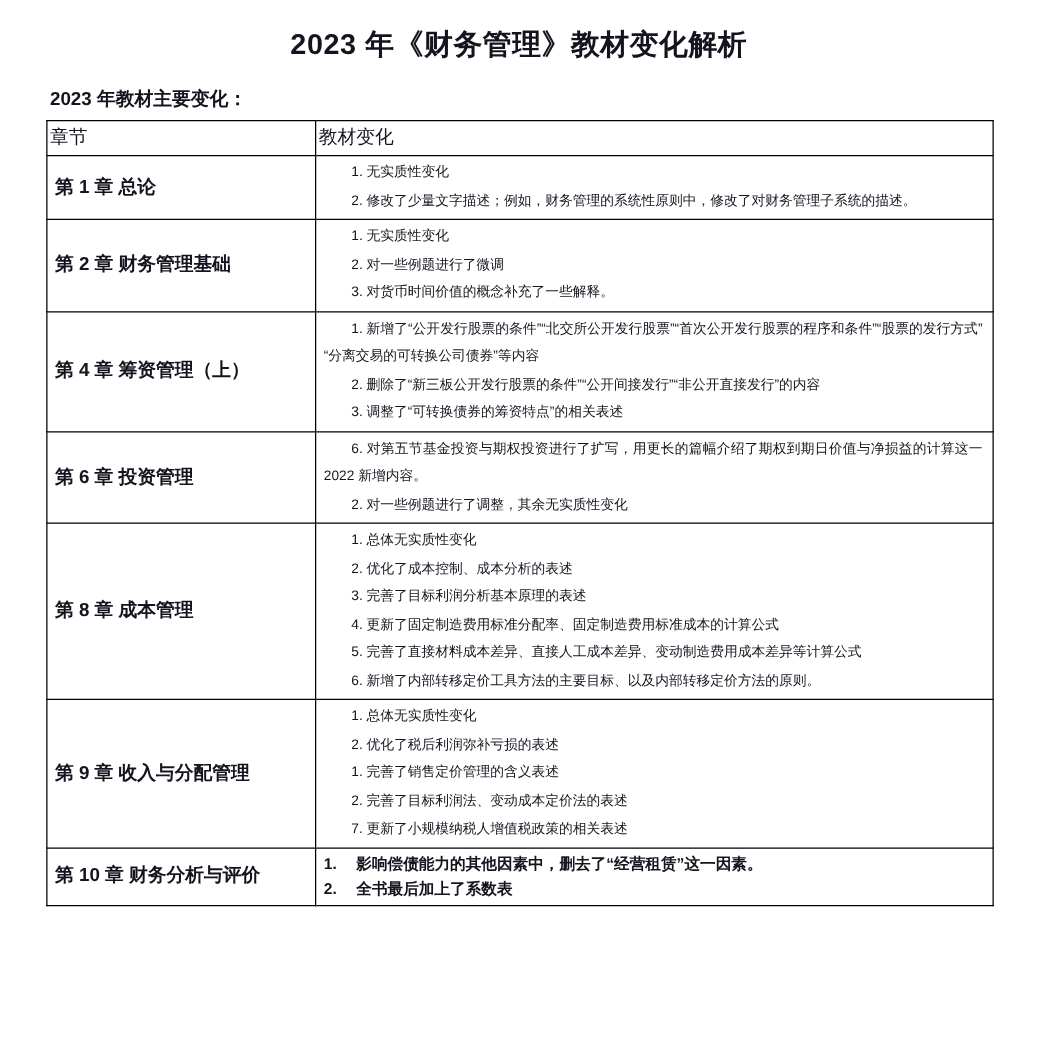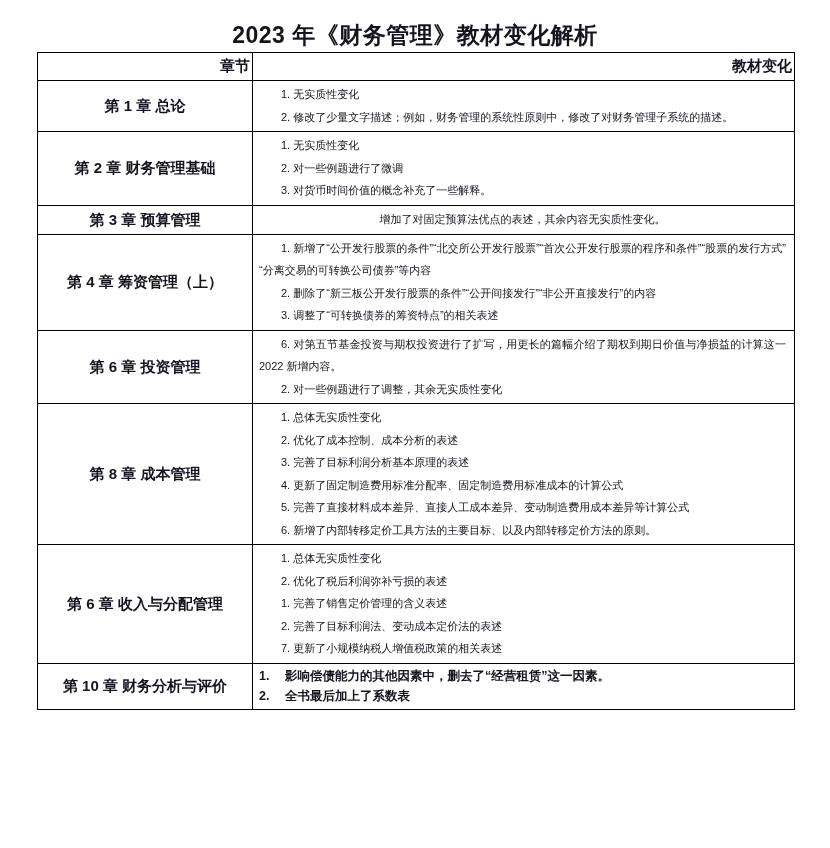--- a/index.html
+++ b/index.html
@@ -19,21 +19,21 @@
     width: 830px;
     height: 848px;
     box-sizing: border-box;
   }
   .doc-title {
     text-align: center;
     font-size: 23px;
     font-weight: bold;
     color: #14141e;
     letter-spacing: 0.5px;
-    margin: 18px 0 0 0;
+    margin: 18px 0 16px 0;
     padding: 0;
     line-height: 34px;
   }
   .subtitle {
     margin: 18px 0 6px 40px;
     font-size: 15px;
     font-weight: bold;
     color: #14141e;
     line-height: 20px;
   }
@@ -47,27 +47,27 @@
   table.changes col.c1 { width: 215px; }
   table.changes col.c2 { width: 542px; }
   table.changes th,
   table.changes td {
     border: 1px solid #000000;
     vertical-align: middle;
     color: #14141e;
   }
   th.hdr {
     font-size: 15px;
-    font-weight: bold;
-    text-align: right;
+    font-weight: normal;
+    text-align: left;
     padding: 3px 2px 4px 2px;
     line-height: 20px;
   }
   td.chapter {
-    text-align: center;
+    text-align: left;
     font-size: 15px;
     font-weight: bold;
     padding: 3px 6px;
     line-height: 22px;
   }
   td.detail {
     font-size: 11px;
     padding: 2px 8px 3px 6px;
     line-height: 22.5px;
     text-align: justify;
@@ -98,20 +98,21 @@
     width: 26px;
   }
 </style>
 </head>
 <body>
 
 <div class="page">
 
   <h1 class="doc-title">2023 年《财务管理》教材变化解析</h1>
 
+  <div class="subtitle">2023 年教材主要变化：</div>
 
   <table class="changes">
     <colgroup>
         <col class="c1">
         <col class="c2">
       </colgroup>
     <thead>
       <tr>
         <th class="hdr">章节</th>
         <th class="hdr">教材变化</th>
@@ -127,26 +128,20 @@
         </tr>
         <tr>
           <td class="chapter">第 2 章  财务管理基础</td>
           <td class="detail">
             <p>1. 无实质性变化</p>
             <p>2. 对一些例题进行了微调</p>
             <p>3. 对货币时间价值的概念补充了一些解释。</p>
           </td>
         </tr>
         <tr>
-          <td class="chapter">第 3 章  预算管理</td>
-          <td class="detail">
-            <p class="center">增加了对固定预算法优点的表述，其余内容无实质性变化。</p>
-          </td>
-        </tr>
-        <tr>
           <td class="chapter">第 4 章  筹资管理（上）</td>
           <td class="detail">
             <p>1.  新增了“公开发行股票的条件”“北交所公开发行股票”“首次公开发行股票的程序和条件”“股票的发行方式”“分离交易的可转换公司债券”等内容</p>
             <p>2. 删除了“新三板公开发行股票的条件”“公开间接发行”“非公开直接发行”的内容</p>
             <p>3. 调整了“可转换债券的筹资特点”的相关表述</p>
           </td>
         </tr>
         <tr>
           <td class="chapter">第 6 章  投资管理</td>
           <td class="detail">
@@ -159,21 +154,21 @@
           <td class="detail">
             <p>1. 总体无实质性变化</p>
             <p>2. 优化了成本控制、成本分析的表述</p>
             <p>3. 完善了目标利润分析基本原理的表述</p>
             <p>4. 更新了固定制造费用标准分配率、固定制造费用标准成本的计算公式</p>
             <p>5. 完善了直接材料成本差异、直接人工成本差异、变动制造费用成本差异等计算公式</p>
             <p>6. 新增了内部转移定价工具方法的主要目标、以及内部转移定价方法的原则。</p>
           </td>
         </tr>
         <tr>
-          <td class="chapter">第 6 章  收入与分配管理</td>
+          <td class="chapter">第 9 章  收入与分配管理</td>
           <td class="detail">
             <p>1.  总体无实质性变化</p>
             <p>2. 优化了税后利润弥补亏损的表述</p>
             <p>1. 完善了销售定价管理的含义表述</p>
             <p>2. 完善了目标利润法、变动成本定价法的表述</p>
             <p>7. 更新了小规模纳税人增值税政策的相关表述</p>
           </td>
         </tr>
         <tr>
           <td class="chapter">第 10 章  财务分析与评价</td>

